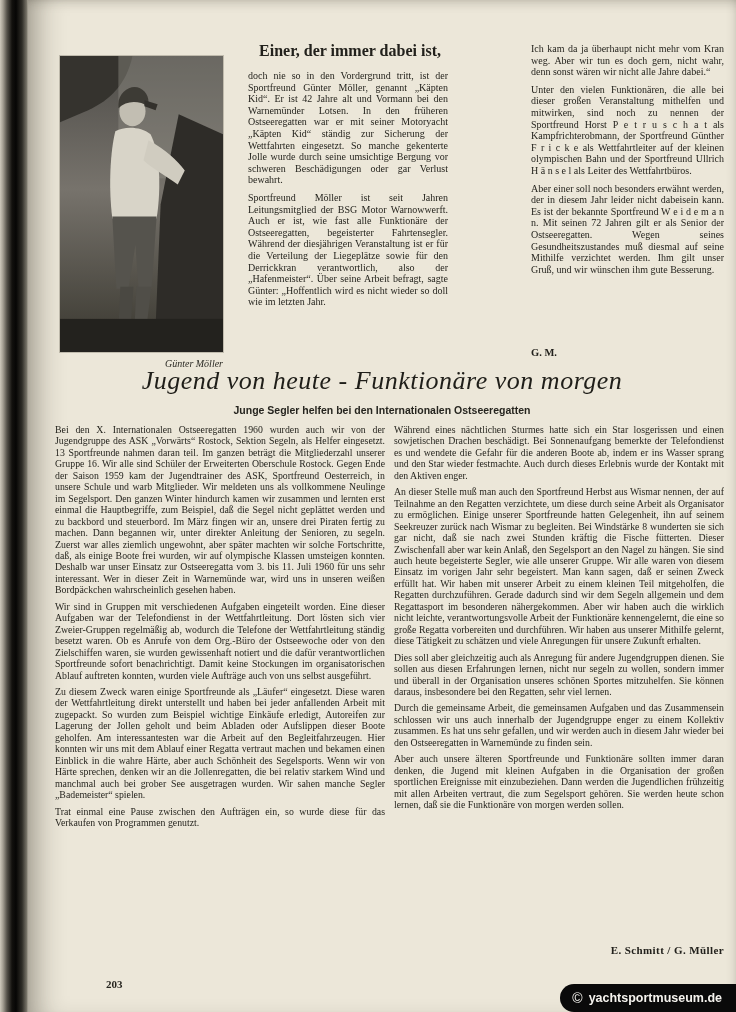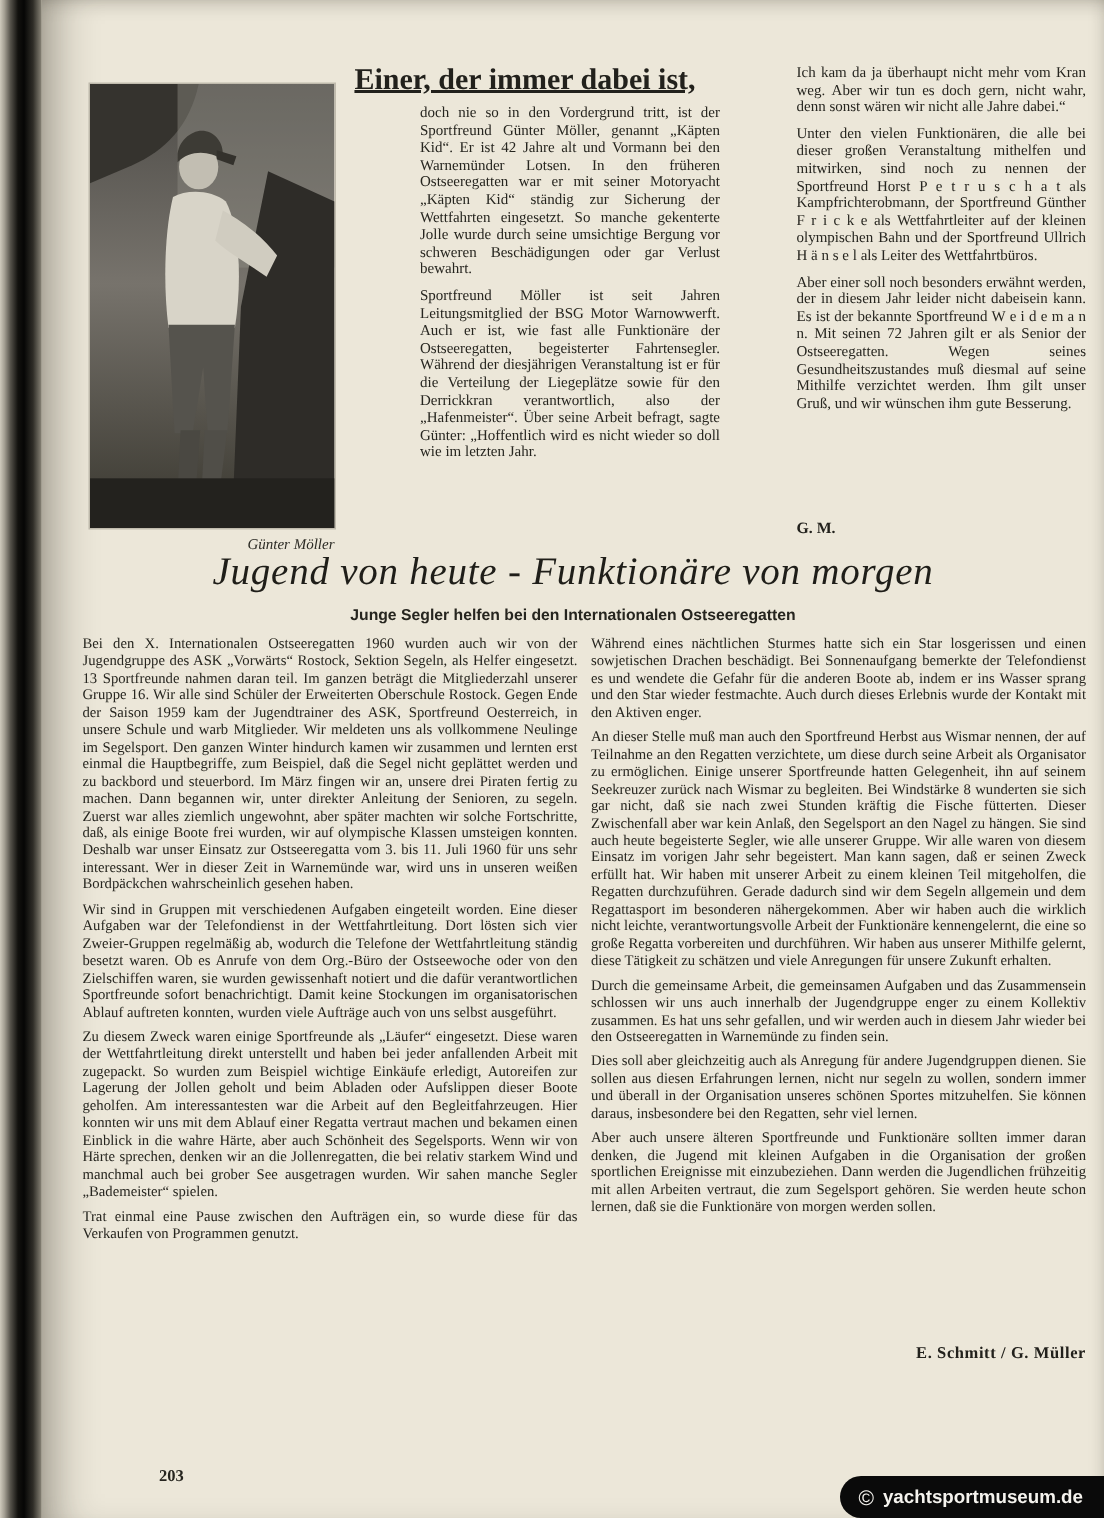--- a/index.html
+++ b/index.html
@@ -22,41 +22,41 @@
   }
 
   #photo { position:absolute; left:60px; top:56px; width:163px; height:296px;
            box-shadow:0 0 0 1px rgba(60,55,45,.25); }
   #photo svg { width:100%; height:100%; display:block; }
 
   #photo-caption { position:absolute; left:60px; top:358px; width:163px; text-align:right;
                    font-style:italic; font-size:10px; color:#2c2b25; }
 
   #intro-heading { position:absolute; left:235px; top:42px; width:230px; text-align:center;
-                   font-weight:bold; font-size:20px; color:#22211c;text-decoration:underline; }
+                   font-weight:bold; font-size:16px; color:#22211c; }
 
   .intro-col p { font-size:10px; line-height:11.6px; text-align:justify; color:#26251f;
                  margin-bottom:6px; hyphens:auto; -webkit-hyphens:auto; }
-  #intro-col1 { position:absolute; left:248px; top:70px; width:200px;margin-left:32px; }
+  #intro-col1 { position:absolute; left:248px; top:70px; width:200px; }
   #intro-col2 { position:absolute; left:531px; top:43px; width:193px; }
   #intro-initials { position:absolute; left:531px; top:347px; width:193px; text-align:left;
                     font-size:10.5px; font-weight:bold; color:#22211c; }
 
   #article-title { position:absolute; left:28px; top:366px; width:708px; text-align:center;
                    font-style:italic; font-size:26px; letter-spacing:.5px; color:#1f1e19; }
   #article-subtitle { position:absolute; left:28px; top:404px; width:708px; text-align:center;
                       font-family:"Liberation Sans", sans-serif; font-weight:bold;
                       font-size:10.5px; color:#26251f; }
 
   .article-col p { font-size:9.8px; line-height:11.45px; text-align:justify; color:#26251f;
                    margin-bottom:5px; hyphens:auto; -webkit-hyphens:auto; }
   #article-left  { position:absolute; left:55px;  top:424px; width:330px; height:550px; overflow:hidden; }
   #article-right { position:absolute; left:394px; top:424px; width:330px; height:518px; overflow:hidden; }
 
-  #signature { position:absolute; left:394px; top:896px; width:330px; text-align:right;
+  #signature { position:absolute; left:394px; top:944px; width:330px; text-align:right;
                font-weight:bold; font-size:11px; letter-spacing:.4px; color:#22211c; }
 
   #page-number { position:absolute; left:106px; top:978px; font-size:11px; font-weight:bold; color:#26251f; }
 
   #watermark { position:absolute; right:0; bottom:0; height:28px; padding:0 14px 0 12px;
                background:#0a0a0a; border-radius:14px 0 0 14px;
                display:flex; align-items:center; gap:6px;
                color:#f5f3ee; font-family:"Liberation Sans", sans-serif;
                font-weight:bold; font-size:12.5px; }
   #copyright-icon { font-size:14px; line-height:1; font-weight:normal; }
@@ -116,22 +116,22 @@
   <div id="article-left" class="article-col">
     <p>Bei den X. Internationalen Ostseeregatten 1960 wurden auch wir von der Jugendgruppe des ASK „Vorwärts“ Rostock, Sektion Segeln, als Helfer eingesetzt. 13 Sportfreunde nahmen daran teil. Im ganzen beträgt die Mitgliederzahl unserer Gruppe 16. Wir alle sind Schüler der Erweiterten Oberschule Rostock. Gegen Ende der Saison 1959 kam der Jugendtrainer des ASK, Sportfreund Oesterreich, in unsere Schule und warb Mitglieder. Wir meldeten uns als vollkommene Neulinge im Segelsport. Den ganzen Winter hindurch kamen wir zusammen und lernten erst einmal die Hauptbegriffe, zum Beispiel, daß die Segel nicht geplättet werden und zu backbord und steuerbord. Im März fingen wir an, unsere drei Piraten fertig zu machen. Dann begannen wir, unter direkter Anleitung der Senioren, zu segeln. Zuerst war alles ziemlich ungewohnt, aber später machten wir solche Fortschritte, daß, als einige Boote frei wurden, wir auf olympische Klassen umsteigen konnten. Deshalb war unser Einsatz zur Ostseeregatta vom 3. bis 11. Juli 1960 für uns sehr interessant. Wer in dieser Zeit in Warnemünde war, wird uns in unseren weißen Bordpäckchen wahrscheinlich gesehen haben.</p>
     <p>Wir sind in Gruppen mit verschiedenen Aufgaben eingeteilt worden. Eine dieser Aufgaben war der Telefondienst in der Wettfahrtleitung. Dort lösten sich vier Zweier-Gruppen regelmäßig ab, wodurch die Telefone der Wettfahrtleitung ständig besetzt waren. Ob es Anrufe von dem Org.-Büro der Ostseewoche oder von den Zielschiffen waren, sie wurden gewissenhaft notiert und die dafür verantwortlichen Sportfreunde sofort benachrichtigt. Damit keine Stockungen im organisatorischen Ablauf auftreten konnten, wurden viele Aufträge auch von uns selbst ausgeführt.</p>
     <p>Zu diesem Zweck waren einige Sportfreunde als „Läufer“ eingesetzt. Diese waren der Wettfahrtleitung direkt unterstellt und haben bei jeder anfallenden Arbeit mit zugepackt. So wurden zum Beispiel wichtige Einkäufe erledigt, Autoreifen zur Lagerung der Jollen geholt und beim Abladen oder Aufslippen dieser Boote geholfen. Am interessantesten war die Arbeit auf den Begleitfahrzeugen. Hier konnten wir uns mit dem Ablauf einer Regatta vertraut machen und bekamen einen Einblick in die wahre Härte, aber auch Schönheit des Segelsports. Wenn wir von Härte sprechen, denken wir an die Jollenregatten, die bei relativ starkem Wind und manchmal auch bei grober See ausgetragen wurden. Wir sahen manche Segler „Bademeister“ spielen.</p>
     <p>Trat einmal eine Pause zwischen den Aufträgen ein, so wurde diese für das Verkaufen von Programmen genutzt.</p>
   </div>
 
   <div id="article-right" class="article-col">
     <p>Während eines nächtlichen Sturmes hatte sich ein Star losgerissen und einen sowjetischen Drachen beschädigt. Bei Sonnenaufgang bemerkte der Telefondienst es und wendete die Gefahr für die anderen Boote ab, indem er ins Wasser sprang und den Star wieder festmachte. Auch durch dieses Erlebnis wurde der Kontakt mit den Aktiven enger.</p>
     <p>An dieser Stelle muß man auch den Sportfreund Herbst aus Wismar nennen, der auf Teilnahme an den Regatten verzichtete, um diese durch seine Arbeit als Organisator zu ermöglichen. Einige unserer Sportfreunde hatten Gelegenheit, ihn auf seinem Seekreuzer zurück nach Wismar zu begleiten. Bei Windstärke 8 wunderten sie sich gar nicht, daß sie nach zwei Stunden kräftig die Fische fütterten. Dieser Zwischenfall aber war kein Anlaß, den Segelsport an den Nagel zu hängen. Sie sind auch heute begeisterte Segler, wie alle unserer Gruppe. Wir alle waren von diesem Einsatz im vorigen Jahr sehr begeistert. Man kann sagen, daß er seinen Zweck erfüllt hat. Wir haben mit unserer Arbeit zu einem kleinen Teil mitgeholfen, die Regatten durchzuführen. Gerade dadurch sind wir dem Segeln allgemein und dem Regattasport im besonderen nähergekommen. Aber wir haben auch die wirklich nicht leichte, verantwortungsvolle Arbeit der Funktionäre kennengelernt, die eine so große Regatta vorbereiten und durchführen. Wir haben aus unserer Mithilfe gelernt, diese Tätigkeit zu schätzen und viele Anregungen für unsere Zukunft erhalten.</p>
+    <p>Dies soll aber gleichzeitig auch als Anregung für andere Jugendgruppen dienen. Sie sollen aus diesen Erfahrungen lernen, nicht nur segeln zu wollen, sondern immer und überall in der Organisation unseres schönen Sportes mitzuhelfen. Sie können daraus, insbesondere bei den Regatten, sehr viel lernen.</p>
     <p>Durch die gemeinsame Arbeit, die gemeinsamen Aufgaben und das Zusammensein schlossen wir uns auch innerhalb der Jugendgruppe enger zu einem Kollektiv zusammen. Es hat uns sehr gefallen, und wir werden auch in diesem Jahr wieder bei den Ostseeregatten in Warnemünde zu finden sein.</p>
-    <p>Dies soll aber gleichzeitig auch als Anregung für andere Jugendgruppen dienen. Sie sollen aus diesen Erfahrungen lernen, nicht nur segeln zu wollen, sondern immer und überall in der Organisation unseres schönen Sportes mitzuhelfen. Sie können daraus, insbesondere bei den Regatten, sehr viel lernen.</p>
     <p>Aber auch unsere älteren Sportfreunde und Funktionäre sollten immer daran denken, die Jugend mit kleinen Aufgaben in die Organisation der großen sportlichen Ereignisse mit einzubeziehen. Dann werden die Jugendlichen frühzeitig mit allen Arbeiten vertraut, die zum Segelsport gehören. Sie werden heute schon lernen, daß sie die Funktionäre von morgen werden sollen.</p>
   </div>
 
   <div id="signature">E. Schmitt / G. Müller</div>
 
   <div id="page-number">203</div>
 
   <div id="watermark">
     <span id="copyright-icon">©</span>
     <span>yachtsportmuseum.de</span>

